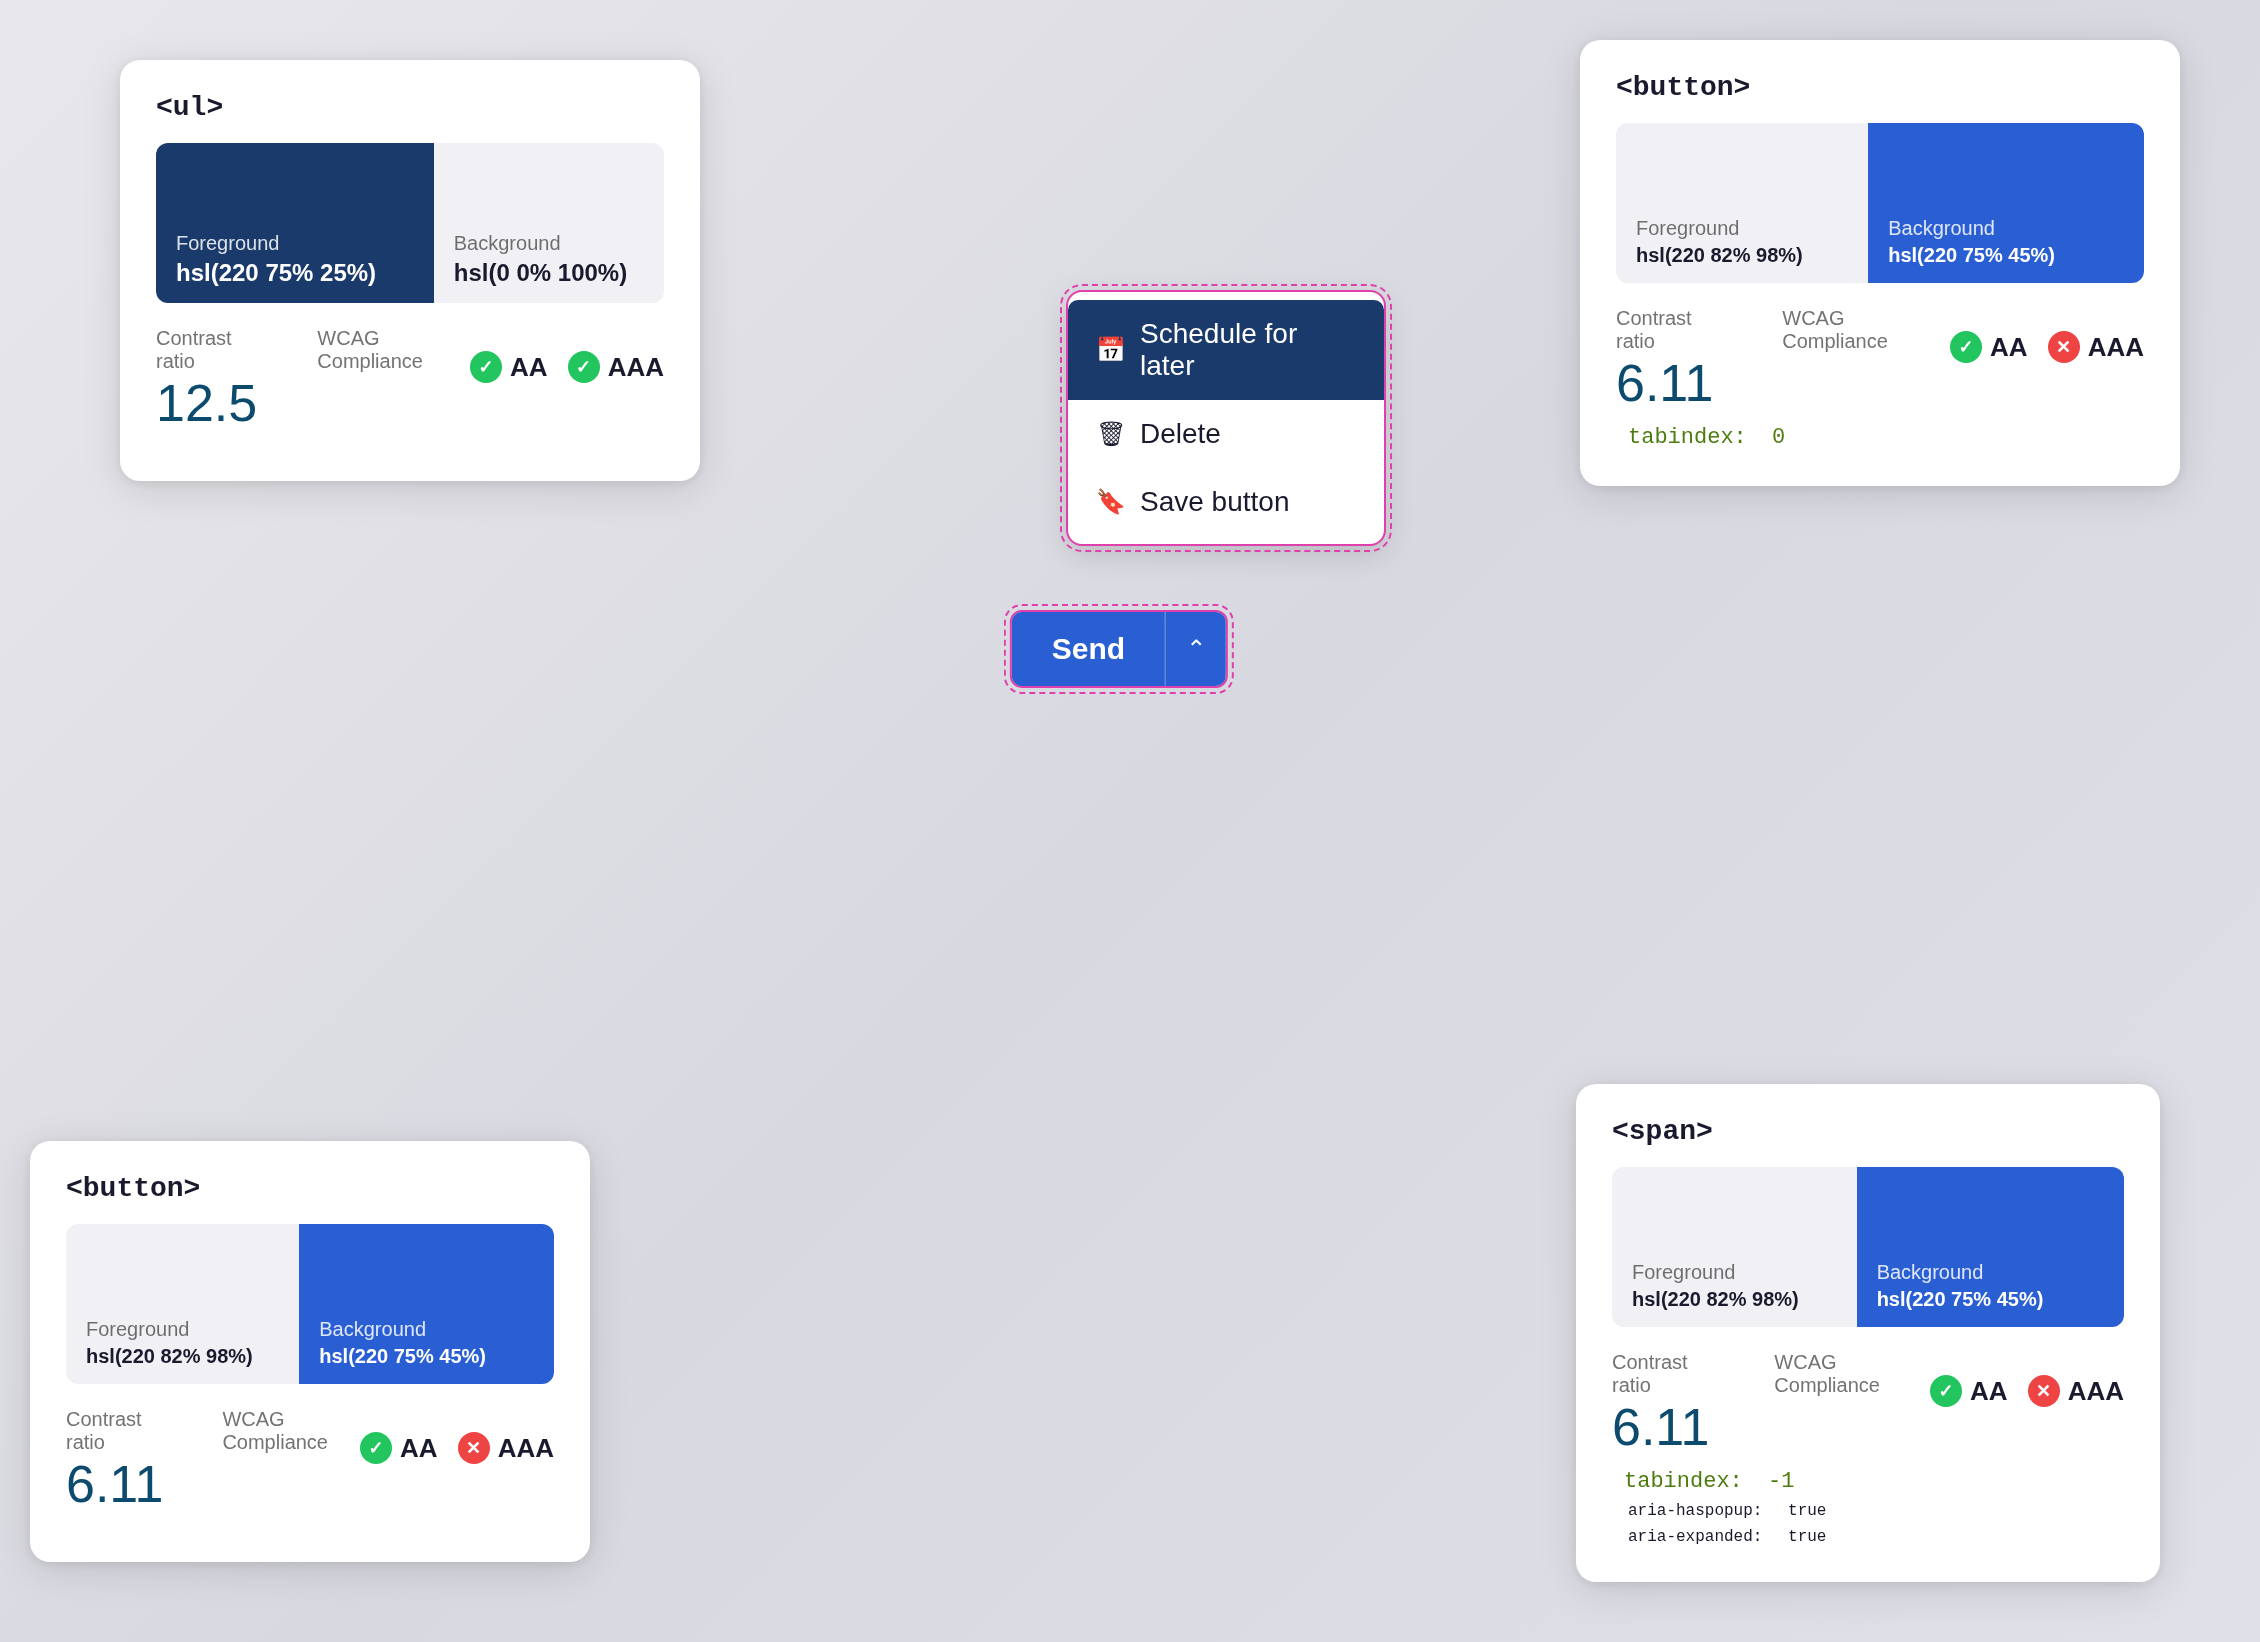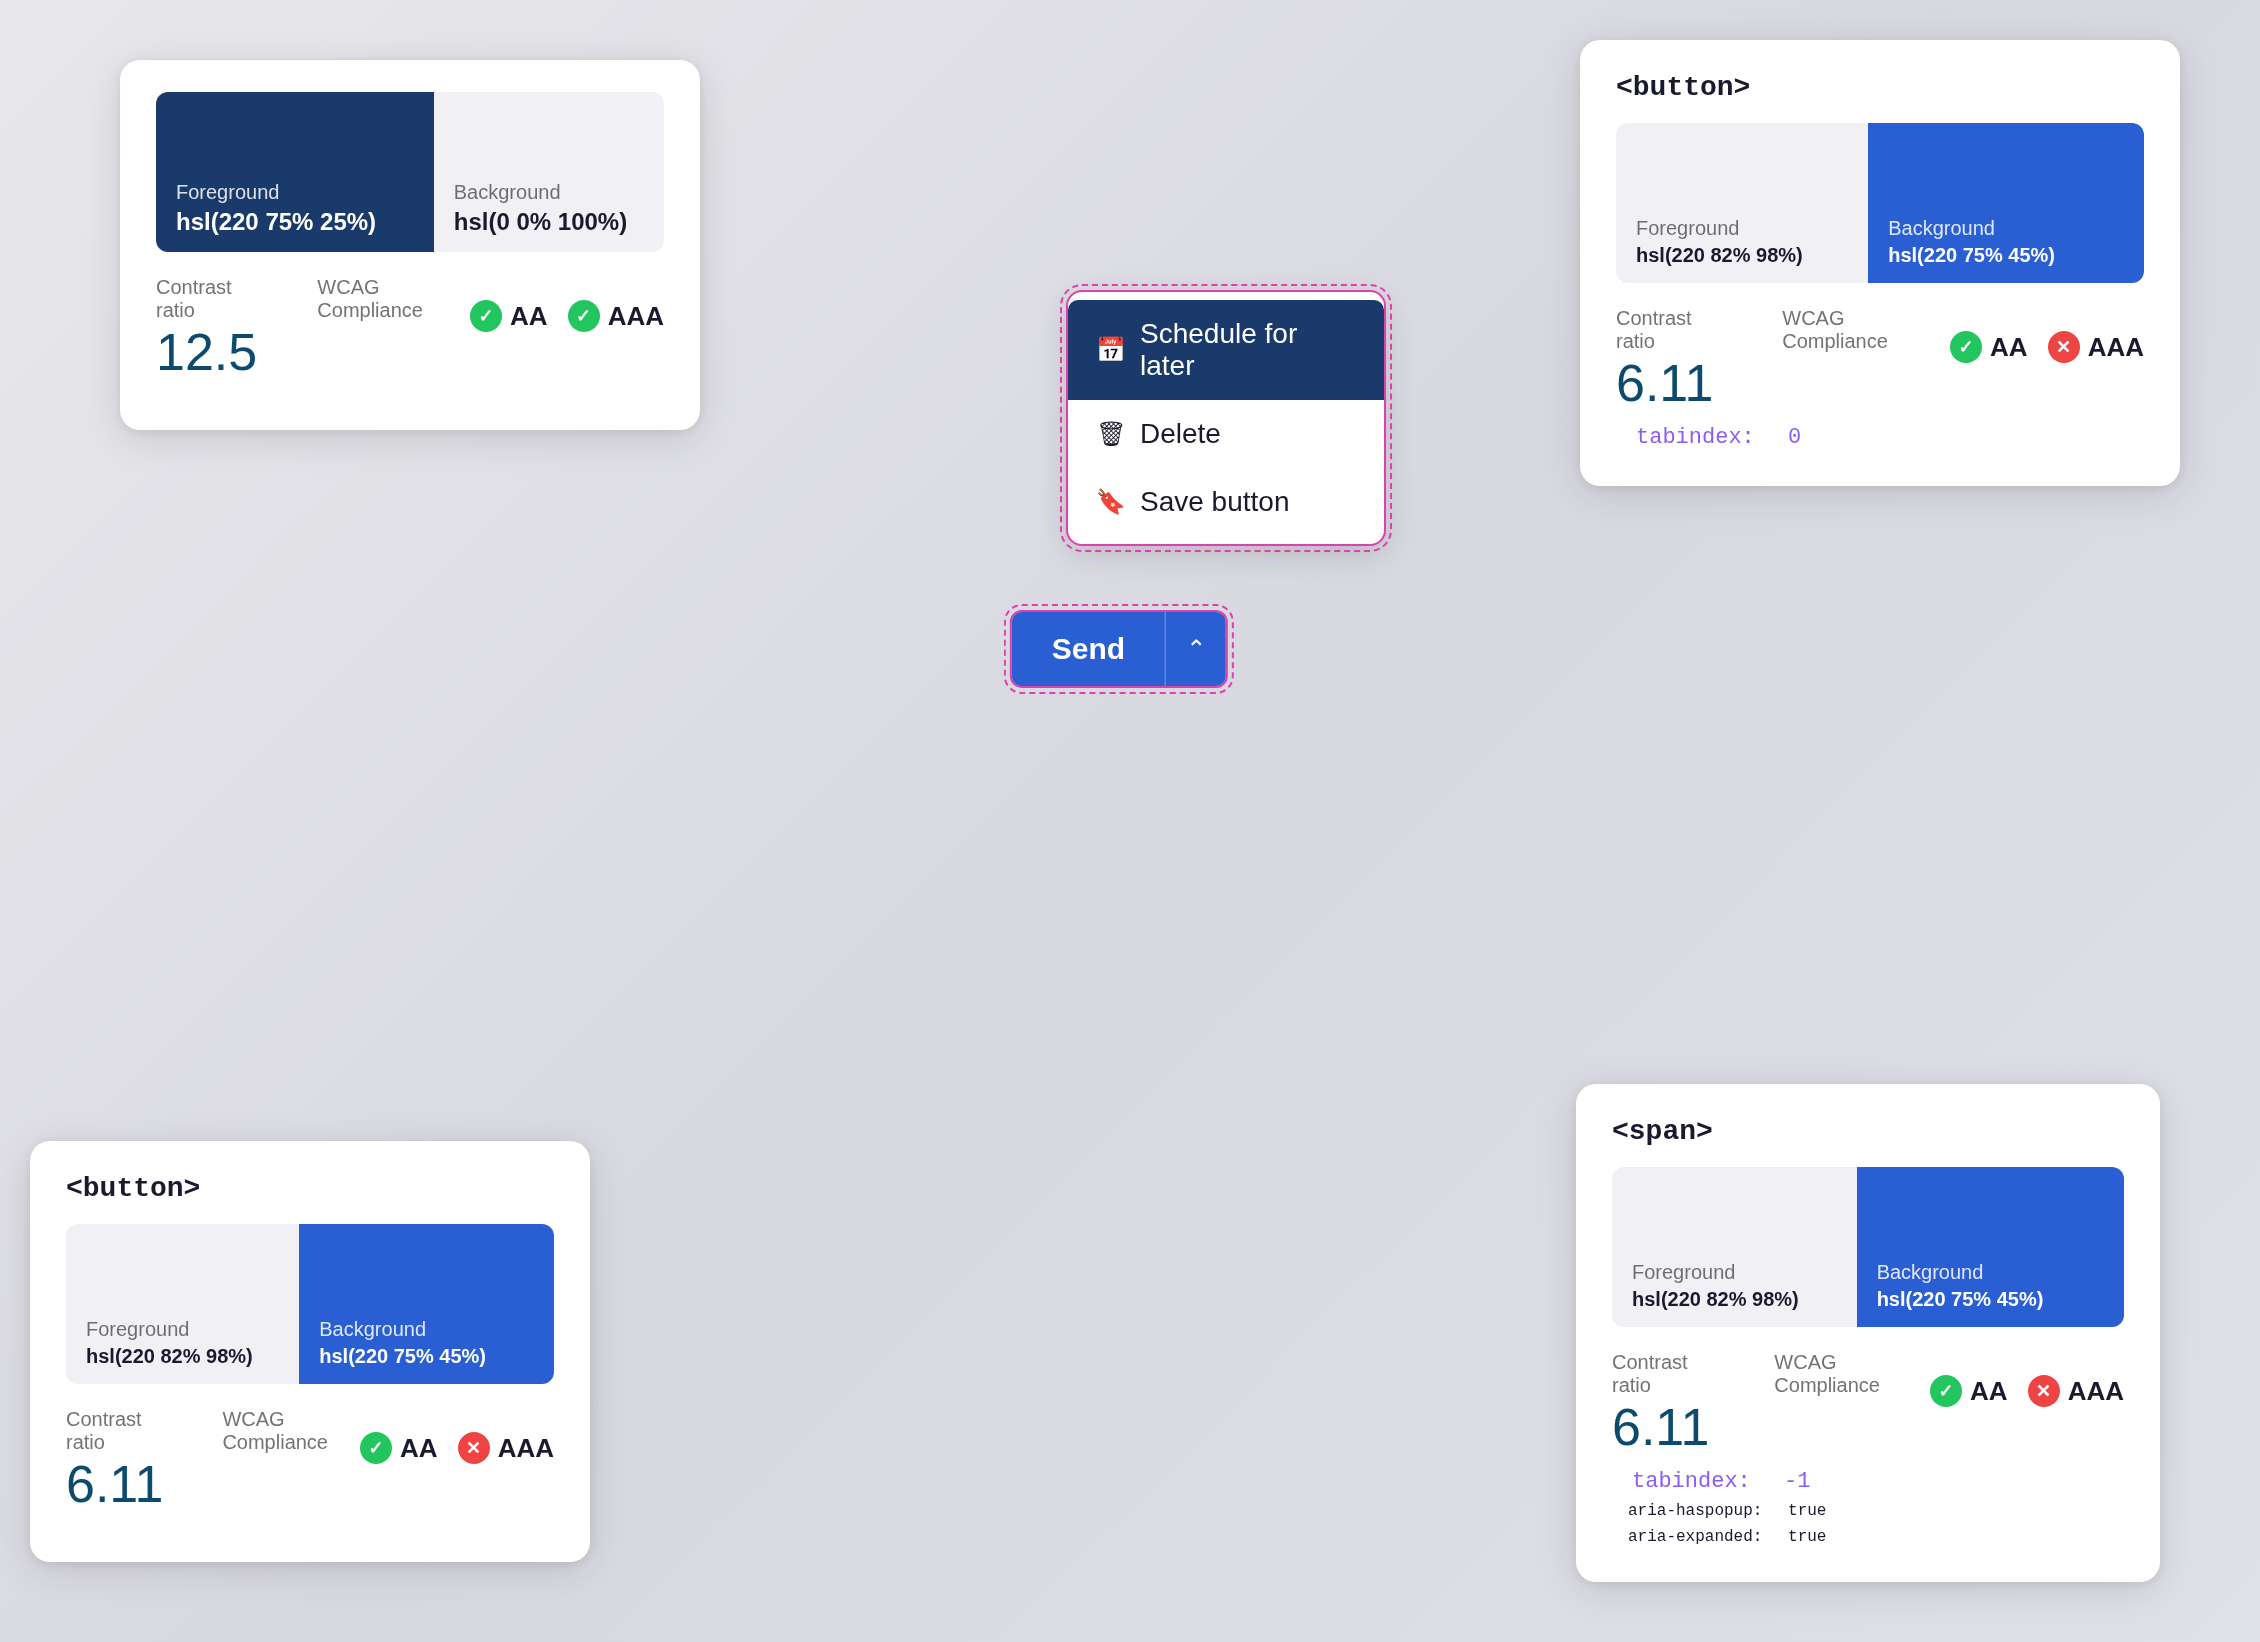--- a/index.html
+++ b/index.html
@@ -142,22 +142,22 @@
     }
 
     .tabindex-row {
       margin-top: 12px;
       font-size: 22px;
       color: #e040ab;
       font-family: 'Courier New', monospace;
     }
 
     .tabindex-row span {
-      color: #8b5cf6;
-      margin-left: 20px;
+      color: #4d7c0f;
+      margin-left: 12px;
     }
 
     .aria-row {
       font-size: 16px;
       color: #e040ab;
       font-family: 'Courier New', monospace;
       margin-top: 8px;
     }
 
     .aria-row span {
@@ -273,20 +273,21 @@
       top: 610px;
       left: 50%;
       transform: translateX(-55%);
     }
   </style>
 </head>
 <body>
 
 <div class="card card-ul">
   <div class="card-inner">
+    <div class="card-tag">&lt;ul&gt;</div>
     <div class="color-blocks">
       <div class="color-block color-block-bg-dark">
         <div class="color-block-label">Foreground</div>
         <div class="color-block-value">hsl(220 75% 25%)</div>
       </div>
       <div class="color-block" style="background:#f0f0f5; flex:0.8;">
         <div class="color-block-label dark">Background</div>
         <div class="color-block-value dark">hsl(0 0% 100%)</div>
       </div>
     </div>

